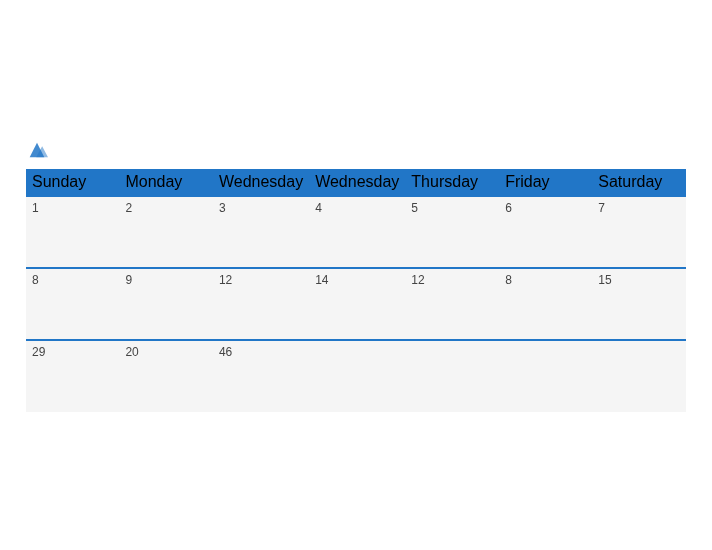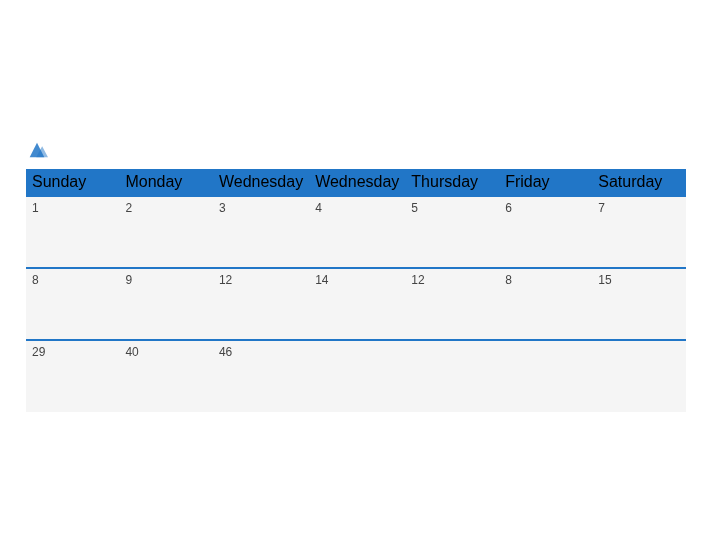--- a/index.html
+++ b/index.html
@@ -182,21 +182,21 @@
           </td>
           <td>
             <span class="day-number">15</span>
           </td>
         </tr>
         <tr>
           <td>
             <span class="day-number">29</span>
           </td>
           <td>
-            <span class="day-number">40</span>
+            <span class="day-number">20</span>
           </td>
           <td>
             <span class="day-number">46</span>
           </td>
           <td class="empty-cell"></td>
           <td class="empty-cell"></td>
           <td class="empty-cell"></td>
           <td class="empty-cell"></td>
         </tr>
       </tbody>

